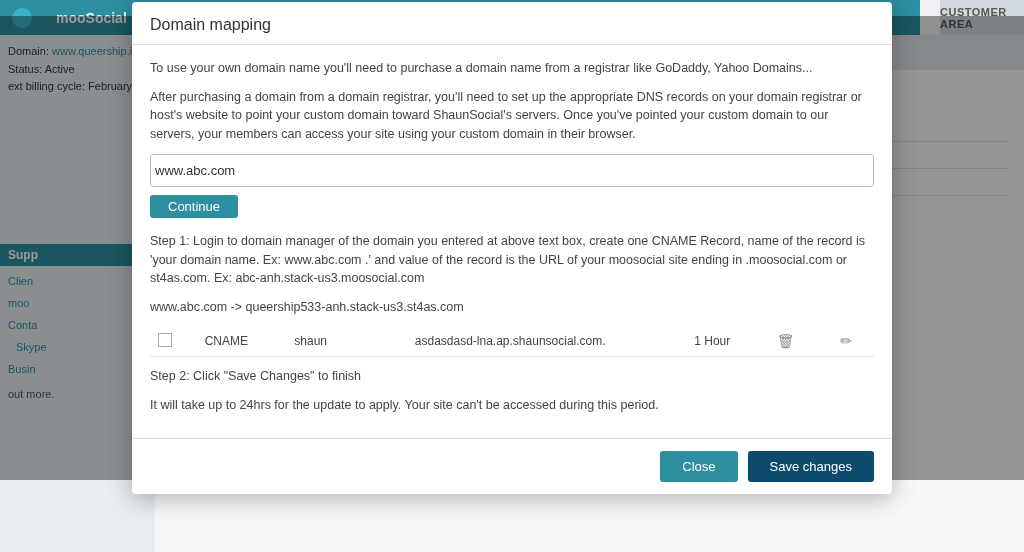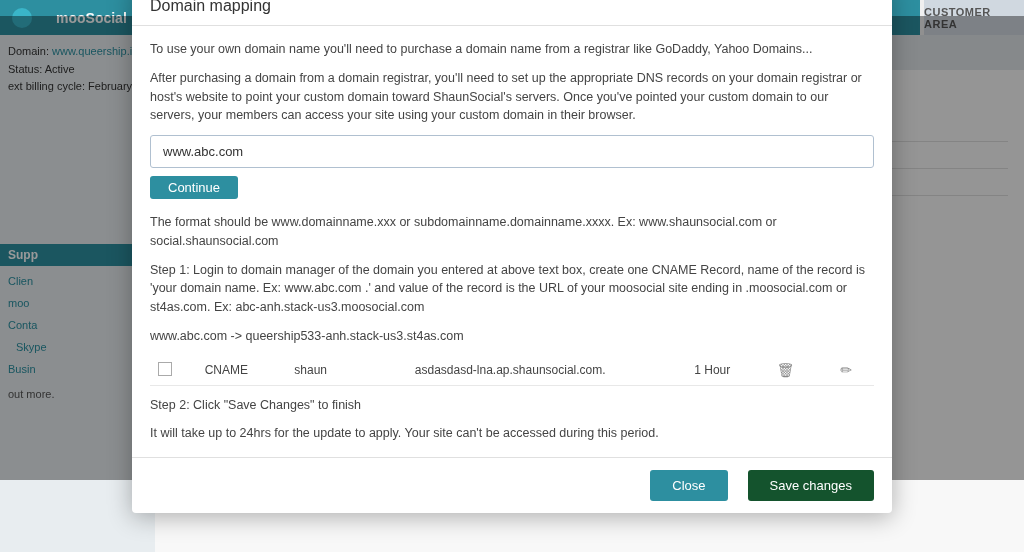--- a/index.html
+++ b/index.html
@@ -45,21 +45,21 @@
     .bg-logo-icon {
       width: 20px;
       height: 20px;
       background: #3ab5c8;
       border-radius: 50%;
     }
 
     .bg-customer-area {
       position: absolute;
       top: 0; right: 0;
-      width: 100px;
+      width: 84px;
       height: 35px;
       background: #d0d8e0;
       display: flex;
       align-items: center;
       justify-content: center;
       font-size: 11px;
       color: #555;
       font-weight: bold;
       letter-spacing: 0.5px;
     }
@@ -189,21 +189,21 @@
       font-size: 12.5px;
       color: #444;
       line-height: 1.5;
       margin-bottom: 10px;
     }
 
     .domain-input {
       width: 100%;
       border: 1px solid #b0c0d0;
       border-radius: 3px;
-      padding: 8px 12px;
+      padding: 8px 4px;
       font-size: 13px;
       color: #333;
       margin-bottom: 8px;
       outline: none;
     }
 
     .btn-continue {
       background: #2d8fa0;
       color: white;
       border: none;
@@ -279,35 +279,35 @@
       font-size: 12px;
       color: #555;
       margin-bottom: 6px;
     }
 
     .modal-footer {
       padding: 12px 18px;
       border-top: 1px solid #e0e0e0;
       display: flex;
       justify-content: flex-end;
-      gap: 20px;
+      gap: 10px;
     }
 
     .btn-close {
       background: #2d8fa0;
       color: white;
       border: none;
       border-radius: 3px;
       padding: 8px 22px;
       font-size: 13px;
       cursor: pointer;
     }
 
     .btn-save {
-      background: #14532d;
+      background: #0c4a6e;
       color: white;
       border: none;
       border-radius: 3px;
       padding: 8px 22px;
       font-size: 13px;
       cursor: pointer;
     }
   </style>
 </head>
 <body>
@@ -366,21 +366,20 @@
     </div>
 
     <div class="modal-body">
       <p>To use your own domain name you'll need to purchase a domain name from a registrar like GoDaddy, Yahoo Domains...</p>
       <p>After purchasing a domain from a domain registrar, you'll need to set up the appropriate DNS records on your domain registrar or host's website to point your custom domain toward ShaunSocial's servers. Once you've pointed your custom domain to our servers, your members can access your site using your custom domain in their browser.</p>
 
       <input type="text" class="domain-input" value="www.abc.com" placeholder="www.abc.com" style="">
 
       <button class="btn-continue">Continue</button>
 
-      <p class="format-note">The format should be www.domainname.xxx or subdomainname.domainname.xxxx. Ex: www.shaunsocial.com or social.shaunsocial.com</p>
       <p class="step-text">Step 1: Login to domain manager of the domain you entered at above text box, create one CNAME Record, name of the record is 'your domain name. Ex: www.abc.com .' and value of the record is the URL of your moosocial site ending in .moosocial.com or st4as.com. Ex: abc-anh.stack-us3.moosocial.com</p>
 
       <p class="mapping-line">www.abc.com -&gt; queership533-anh.stack-us3.st4as.com</p>
 
       <table class="cname-table">
         <tbody>
           <tr>
             <td class="checkbox-cell">
               <div class="checkbox-el"></div>
             </td>

